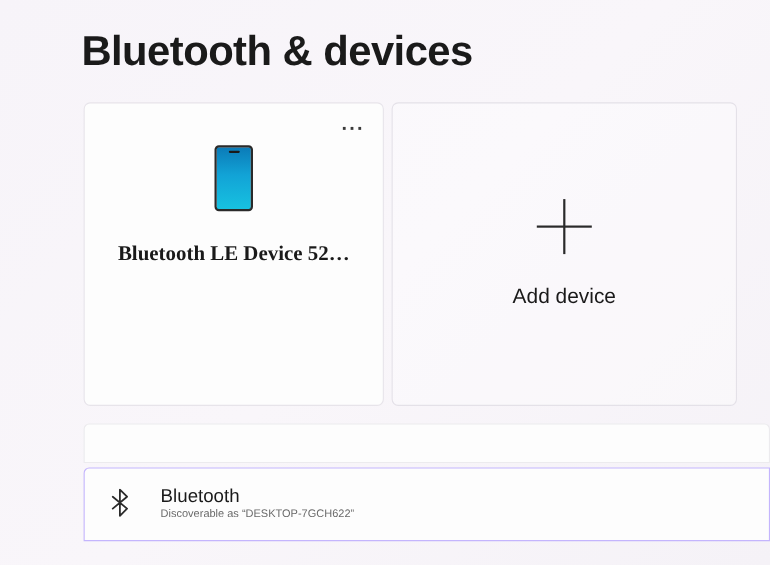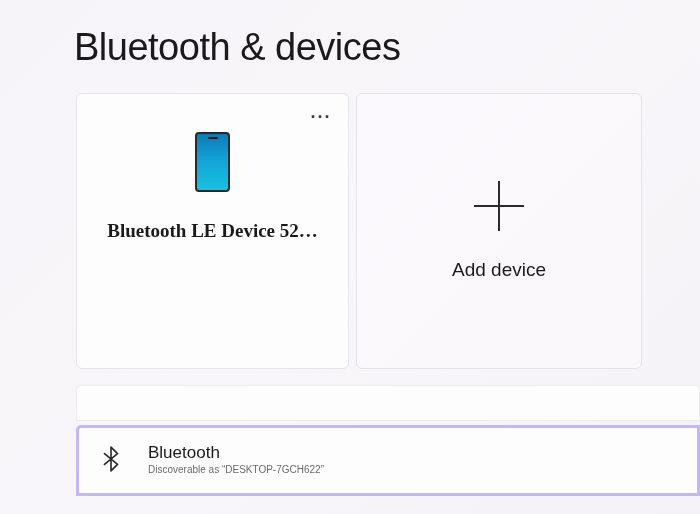--- a/index.html
+++ b/index.html
@@ -9,21 +9,21 @@
       font-family: "Segoe UI", -apple-system, BlinkMacSystemFont, sans-serif;
     }
     body {
       width: 700px;
       height: 514px;
       background: linear-gradient(135deg, #f7f4f9 0%, #f9f6fa 50%, #f5f2f7 100%);
       overflow: hidden;
     }
     .page-title {
       font-size: 38px;
-      font-weight: 400;
+      font-weight: 700;
       color: #1a1a1a;
       padding: 26px 0 24px 74px;
       letter-spacing: -0.5px;
     }
     .cards-row {
       display: flex;
       gap: 7px;
       padding-left: 76px;
     }
     .device-card {
@@ -94,21 +94,21 @@
       width: 8px;
       height: 8px;
       border-radius: 50%;
       background: #3fa83f;
     }
     .status-text {
       font-size: 18px;
       color: #5f5f5f;
     }
     .add-card {
-      width: 286px;
+      width: 314px;
       height: 276px;
       background: rgba(255,255,255,0.35);
       border: 1px solid #e4e1e8;
       border-radius: 6px;
       display: flex;
       flex-direction: column;
       align-items: center;
       justify-content: center;
       cursor: pointer;
     }
@@ -148,21 +148,21 @@
       height: 36px;
       background: #fdfdfd;
       border: 1px solid #ecebee;
       border-top-left-radius: 5px;
       border-top-right-radius: 5px;
     }
     .bluetooth-row {
       margin-left: 76px;
       margin-top: 4px;
       background: #fdfdfd;
-      border: 3px solid #c4b5fd;
+      border: 1px solid #c4b5fd;
       border-top-left-radius: 5px;
       display: flex;
       align-items: center;
       padding: 15px 20px 18px 20px;
     }
     .bluetooth-icon {
       width: 24px;
       height: 30px;
       margin-right: 25px;
       display: flex;

